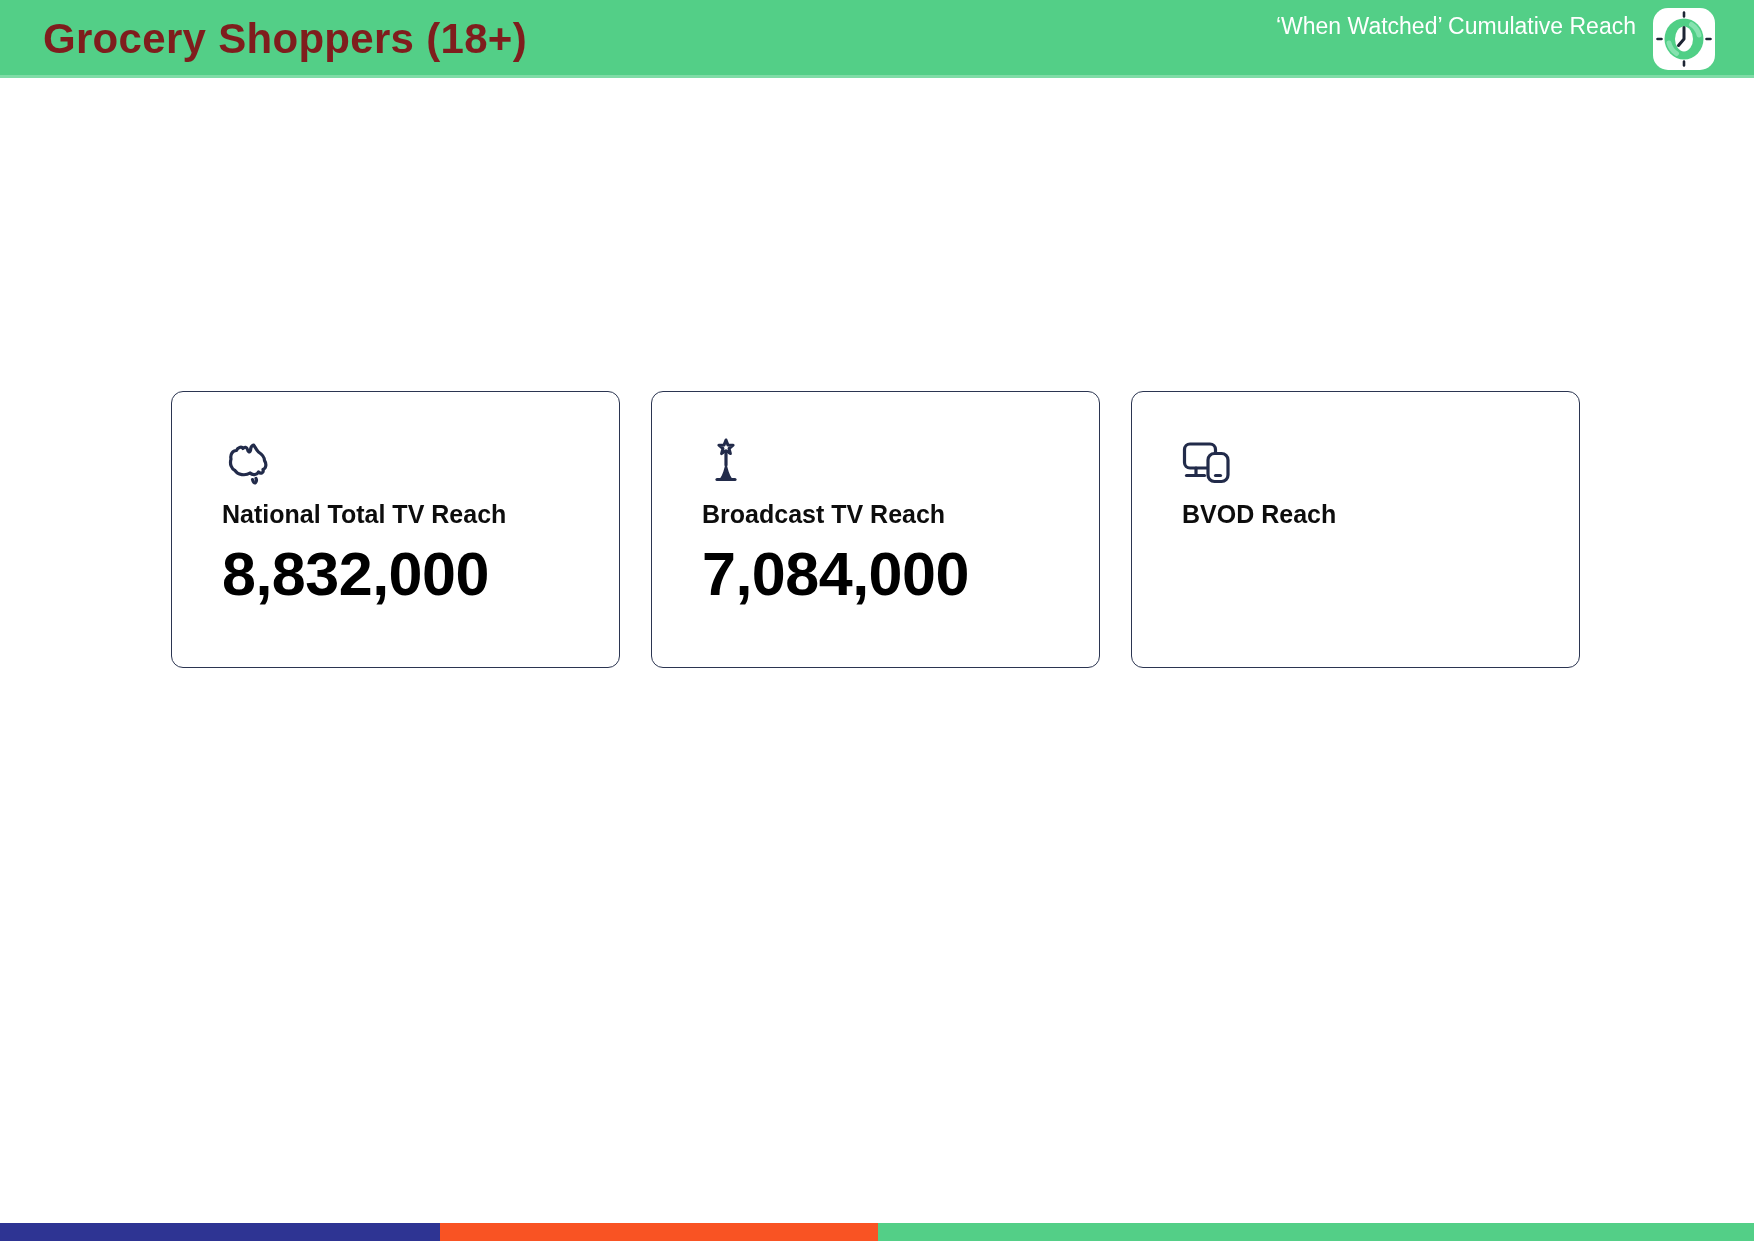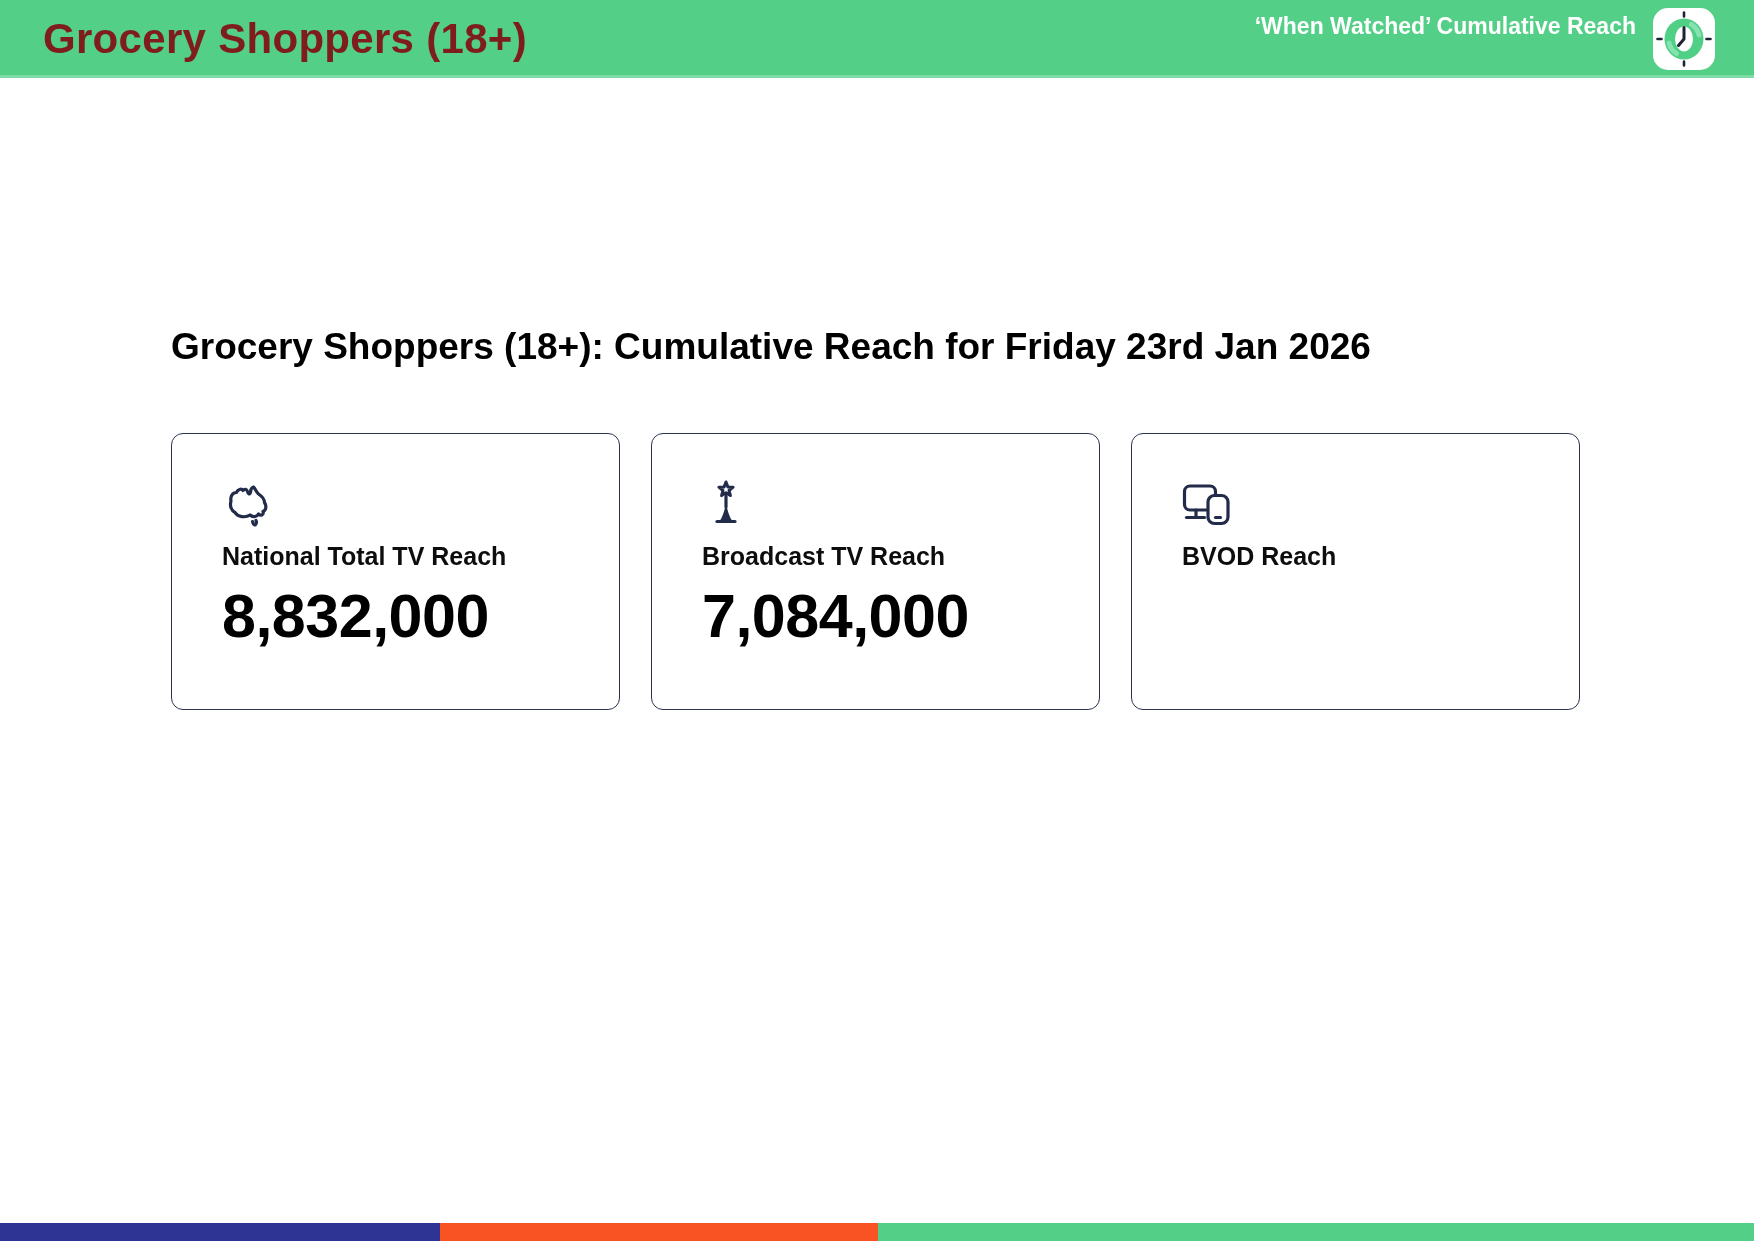--- a/index.html
+++ b/index.html
@@ -35,21 +35,21 @@
     letter-spacing: 0.3px;
     white-space: nowrap;
   }
   .header-right {
     display: flex;
     align-items: center;
     gap: 17px;
   }
   .header-subtitle {
     font-size: 23px;
-    font-weight: bold;
+    font-weight: normal;
     color: #ffffff;
     white-space: nowrap;
     transform: translateY(-13px);
   }
   .clock-logo { width: 62px; height: 62px; display: block; }
 
   
   .main { padding: 248px 0 0 171px; }
   .page-heading {
     font-size: 37px;
@@ -112,21 +112,20 @@
         <path d="M23.5 45.5 A16.5 17.5 0 0 1 16 35" stroke="#86E2AF" stroke-width="5" fill="none" stroke-linecap="round"></path>
         <ellipse cx="31" cy="31" rx="9" ry="12.5" fill="#ffffff"></ellipse>
         <path d="M31 19.5 L31 31 L25.5 37.5" stroke="#1D2534" stroke-width="3" fill="none" stroke-linecap="round" stroke-linejoin="round"></path>
         <path d="M31 4.5 V8.5 M31 53.5 V57.5 M4.5 31 H8.5 M53.5 31 H57.5" stroke="#1D2534" stroke-width="2.6" stroke-linecap="round"></path>
       </svg>
     </span>
   </div>
 </header>
 
 <main class="main">
-  <h2 class="page-heading">Grocery Shoppers (18+): Cumulative Reach for Friday 23rd Jan 2026</h2>
 
   <div class="cards">
 
     <div class="card">
       <span>
         <svg class="card-icon" viewBox="0 0 48 48" aria-hidden="true">
           <g fill="none" stroke="#222B4A" stroke-width="3.2" stroke-linecap="round" stroke-linejoin="round">
             <path d="M9 21 C8 16.5 10.5 12.5 14.5 12.5 C15.5 9.5 19.5 8 21 10.5 C22.5 8.5 25 9 25.5 11.5 C26 14 27.5 15 28.5 12.5 C28.5 9.5 30 7.5 31.5 7 C33.5 9 34 12 36.5 14 C39.5 16 42.5 19 42.5 22.5 C44.5 25.5 44.5 30 41 31.5 C42 34.5 39 36.5 36.5 34 C35 37 30.5 37.5 28 35 C23.5 38 15.5 37 13 32.5 C9.5 31 7.5 26 9 21 Z"></path>
             <path d="M30.5 41.5 C31 44 32.5 45.5 33.5 44.5 C34.5 43.5 34.5 41.5 34 40.5"></path>
           </g>

